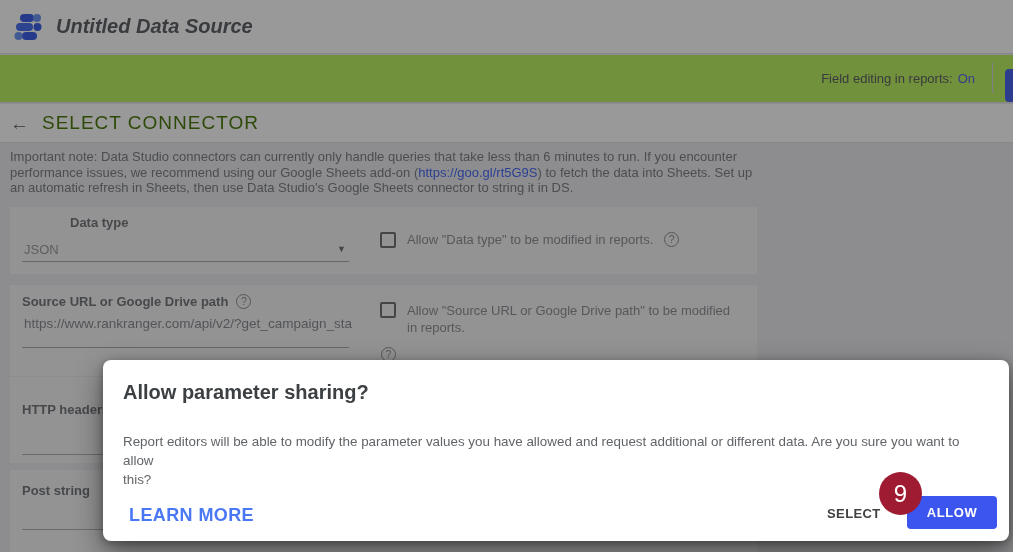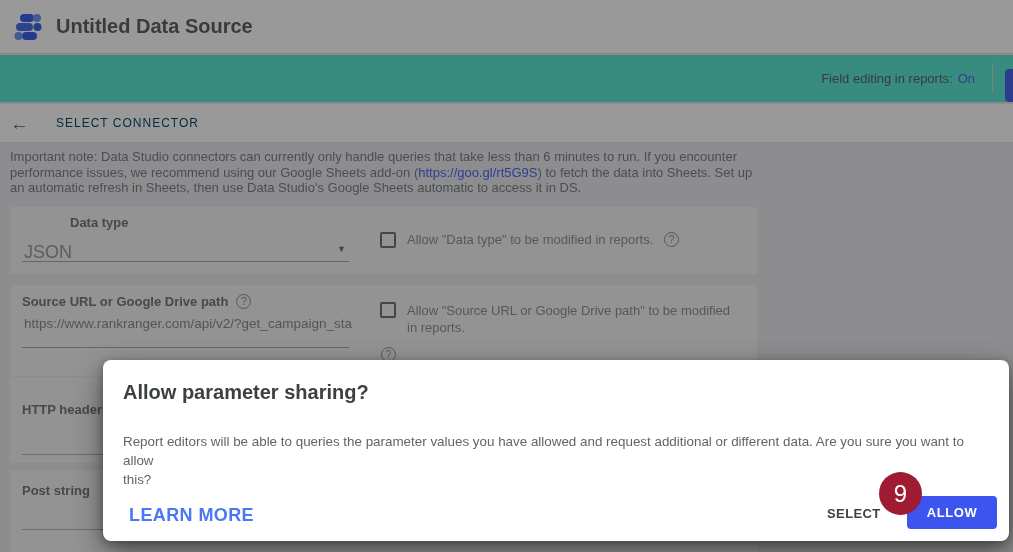--- a/index.html
+++ b/index.html
@@ -3,59 +3,59 @@
 <meta charset="utf-8">
 <style>
   * { margin:0; padding:0; box-sizing:border-box; }
   html,body { width:1013px; height:552px; }
   body { font-family:"Liberation Sans", sans-serif; }
 
   .screen { position:relative; width:1013px; height:552px; background:#ececee; overflow:hidden; }
 
   
   .app-header { position:absolute; left:0; top:0; width:100%; height:54px; background:#fff;
-                border-bottom:1px solid #e2e2e4; display:flex; align-items:center; }
+                border-bottom:1px solid #e2e2e4; display:flex; align-items:center;font-style:italic; }
   .logo { margin-left:14px; width:28px; height:28px; flex:none; }
   .page-title { margin-left:14px; font-size:20px; color:#5f6368; }
 
   
-  .toolbar { position:absolute; left:0; top:55px; width:100%; height:48px; background:#5eead4;
+  .toolbar { position:absolute; left:0; top:55px; width:100%; height:48px; background:#bef264;
              border-bottom:1px solid #e2e2e4; }
   .field-editing { position:absolute; right:38px; top:0; height:100%; display:flex; align-items:center;
                    gap:5px; font-size:13px; color:#5f6368; }
   .field-editing .on { color:#5668e8; cursor:pointer; }
   .toolbar-divider { position:absolute; left:992px; top:8px; width:1px; height:30px; background:#d8d8da; }
   .connect-sliver { position:absolute; left:1005px; top:14px; width:30px; height:33px;
                     background:#4a66f0; border-radius:4px; border:none; }
 
   
   .connector-bar { position:absolute; left:0; top:104px; width:100%; height:39px; background:#fff;
                    border-bottom:1px solid #e2e2e4; display:flex; align-items:center; cursor:pointer; }
   .back-arrow { margin-left:10px; font-size:19px; color:#5f6368; line-height:1; }
-  .select-connector { margin-left:27px; font-size:12px; color:#0c4a6e; letter-spacing:1px; }
+  .select-connector { margin-left:13px; font-size:19px; color:#4d7c0f; letter-spacing:1px; }
 
   
   .note { position:absolute; left:10px; top:149px; width:780px; font-size:13px; line-height:15.5px; color:#7d8084; }
   .note .lnk { color:#4a6bf5; cursor:pointer; }
 
   
   .card { position:absolute; left:10px; width:747px; background:#f5f5f7; }
   .card-datatype    { top:207px; height:67px; }
   .card-sourceurl   { top:285px; height:91px; }
   .card-httpheaders { top:377px; height:86px; }
   .card-poststring  { top:470px; height:82px; }
 
   .fld-label { font-size:13px; font-weight:bold; color:#76797d; }
   .label-row { position:absolute; left:12px; display:flex; align-items:center; gap:8px; }
   .card-datatype .fld-label.solo { position:absolute; left:12px; top:8px;margin-left:48px; }
   .card-sourceurl .label-row  { top:9px; }
   .card-httpheaders .fld-label.solo { position:absolute; left:12px; top:25px; }
   .card-poststring .label-row { top:13px;gap:36px; }
 
-  .select-value { position:absolute; left:14px; top:35px; font-size:18px; color:#9a9da1; }
+  .select-value { position:absolute; left:14px; top:35px; font-size:13px; color:#9a9da1; }
   .dropdown-arrow { position:absolute; left:327px; top:37px; font-size:9px; color:#6f7276; }
   .underline { position:absolute; left:12px; width:327px; height:1px; background:#ababad; }
   .card-datatype .underline  { top:54px; }
   .card-sourceurl .underline { top:62px; }
   .card-httpheaders .underline, .card-poststring .underline { width:710px; background:#b5b5b7; }
   .card-httpheaders .underline { top:77px; }
   .card-poststring .underline  { top:59px; }
 
   .url-value { position:absolute; left:14px; top:31px; width:328px; font-size:13.5px; color:#8a8d91;
                white-space:nowrap; overflow:hidden; }
@@ -120,21 +120,21 @@
   <div class="connector-bar">
     <span class="back-arrow">←</span>
     <span class="select-connector">SELECT CONNECTOR</span>
   </div>
 
   <div class="note">
     <div>Important note: Data Studio connectors can currently only handle queries that take less than 6 minutes to run. If you encounter</div>
     <div>
       <span>performance issues, we recommend using our Google Sheets add-on (</span><span class="lnk">https://goo.gl/rt5G9S</span><span>) to fetch the data into Sheets. Set up</span>
     </div>
-    <div>an automatic refresh in Sheets, then use Data Studio's Google Sheets automatic to access it in DS.</div>
+    <div>an automatic refresh in Sheets, then use Data Studio's Google Sheets connector to string it in DS.</div>
   </div>
 
   <section class="card card-datatype">
     <div class="fld-label solo">Data type</div>
     <div class="select-value">JSON</div>
     <div class="dropdown-arrow">▼</div>
     <div class="underline"></div>
     <div class="cb-row">
       <span class="checkbox"></span>
       <span class="cb-label">Allow "Data type" to be modified in reports.</span>
@@ -170,21 +170,21 @@
       <span class="help">?</span>
     </div>
     <div class="underline"></div>
   </section>
 
   <div class="scrim"></div>
 
   <div class="dialog">
     <h2 class="dialog-title">Allow parameter sharing?</h2>
     <div class="dialog-body">
-      <div>Report editors will be able to queries the parameter values you have allowed and request additional or different data. Are you sure you want to allow</div>
+      <div>Report editors will be able to modify the parameter values you have allowed and request additional or different data. Are you sure you want to allow</div>
       <div>this?</div>
     </div>
     <button class="learn-more">LEARN MORE</button>
     <button class="cancel-btn">SELECT</button>
     <button class="allow-btn">ALLOW</button>
     <div class="badge">9</div>
   </div>
 
 </div>
 

